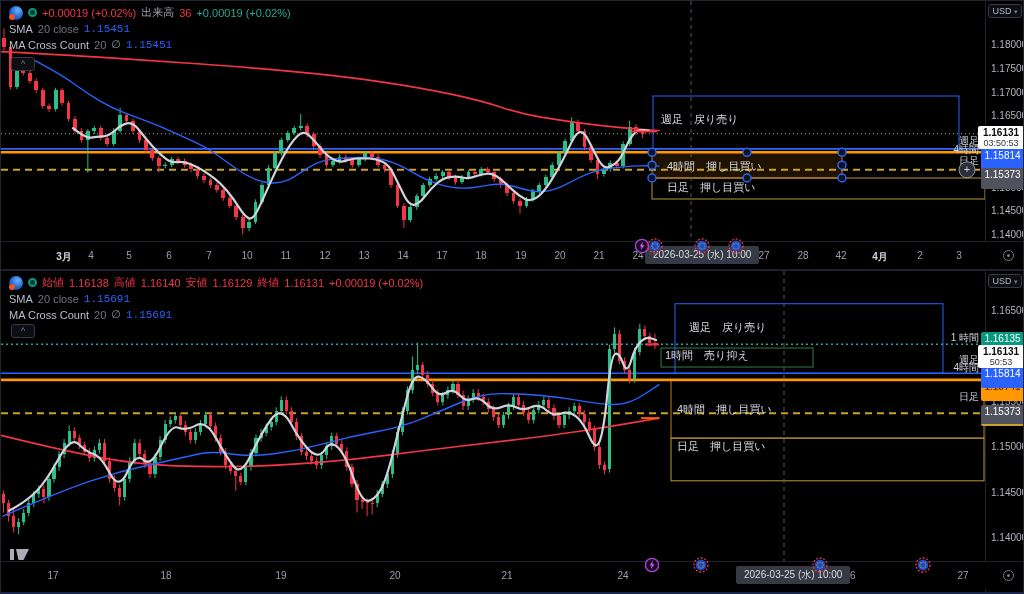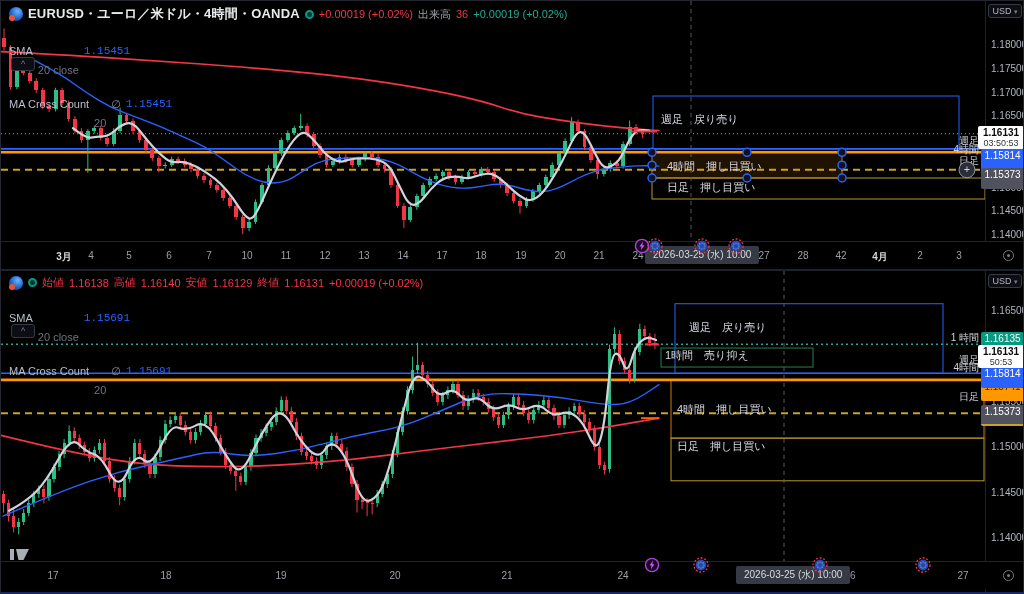--- a/index.html
+++ b/index.html
@@ -31,21 +31,21 @@
   .tz-icon::after{content:"";position:absolute;left:3px;top:3px;width:3px;height:3px;border-radius:50%;background:#787b86;}
   
   .legend{position:absolute;left:8px;top:4px;z-index:4;}
   .lrow{display:flex;align-items:center;gap:5px;margin-bottom:3px;white-space:nowrap;}
   .ltitle{color:#e8eaed;font-size:13px;font-weight:bold;letter-spacing:.2px;}
   .sym-logo{width:14px;height:14px;border-radius:50%;background:radial-gradient(circle at 62% 32%,#6db3ff,#1d62c7 55%,#0c3a7e);position:relative;display:inline-block;}
   .sym-logo::after{content:"";position:absolute;left:0;bottom:0;width:6px;height:6px;border-radius:50%;background:#e8542e;}
   .status-dot{width:9px;height:9px;border-radius:50%;border:2px solid #089981;background:#053a30;display:inline-block;}
   .v{font-size:11px;}
   .red{color:#f23645;} .green{color:#22ab94;} .lbl{color:#9aa0aa;}
-  .ind-name{color:#b9bec9;font-size:11px;} .ind-arg{color:#6e7480;font-size:11px;margin-top:38px;}
+  .ind-name{color:#b9bec9;font-size:11px;} .ind-arg{color:#6e7480;font-size:11px;}
   .ind-val{color:#2962ff;font-size:11px;font-family:Liberation Mono, monospace;} .nullset{color:#8a8f99;font-size:11px;}
   .collapse-btn{position:absolute;left:10px;width:24px;height:14px;background:#0c0e14;border:1px solid #363a45;border-radius:3px;color:#787b86;font-size:9px;line-height:11px;text-align:center;padding:0;cursor:pointer;}
   #panel0 .collapse-btn{top:56px;} #panel1 .collapse-btn{top:53px;}
   .evt{position:absolute;transform:translate(-50%,-50%);width:16px;height:16px;z-index:5;}
   .tv-logo{position:absolute;left:8px;top:276px;width:22px;height:14px;opacity:.85;}
   .bottom-strip{position:absolute;left:0;top:591px;width:1024px;height:3px;background:#15296b;}
 </style>
 </head>
 <body>
 
@@ -283,21 +283,20 @@
         <text x="978" y="163" fill="#d1d4dc" font-size="10" text-anchor="end">日足</text>
         <g>
           <circle cx="966" cy="168.78249999999997" r="8" fill="#2a2e39" stroke="#9598a1" stroke-width="1"></circle>
           <text x="966" y="172.28249999999997" fill="#d1d4dc" font-size="11" text-anchor="middle">+</text>
         </g>
       </svg>
 
     <div class="legend">
       <div class="lrow">
         <span class="sym-logo"></span>
-        <span class="ltitle">EURUSD・ユーロ／米ドル・4時間・OANDA</span>
         <span class="status-dot"></span>
         <span class="v red">+0.00019 (+0.02%)</span>
         <span class="v lbl">出来高</span>
         <span class="v red">36</span>
         <span class="v green">+0.00019 (+0.02%)</span>
       </div>
       <div class="lrow">
         <span class="ind-name">SMA</span>
         <span class="ind-arg">20 close</span>
         <span class="ind-val">1.15451</span>

